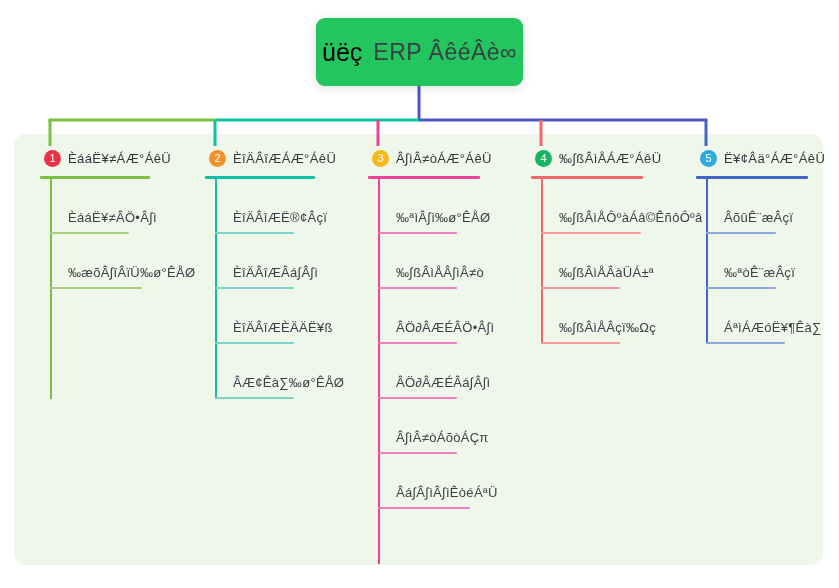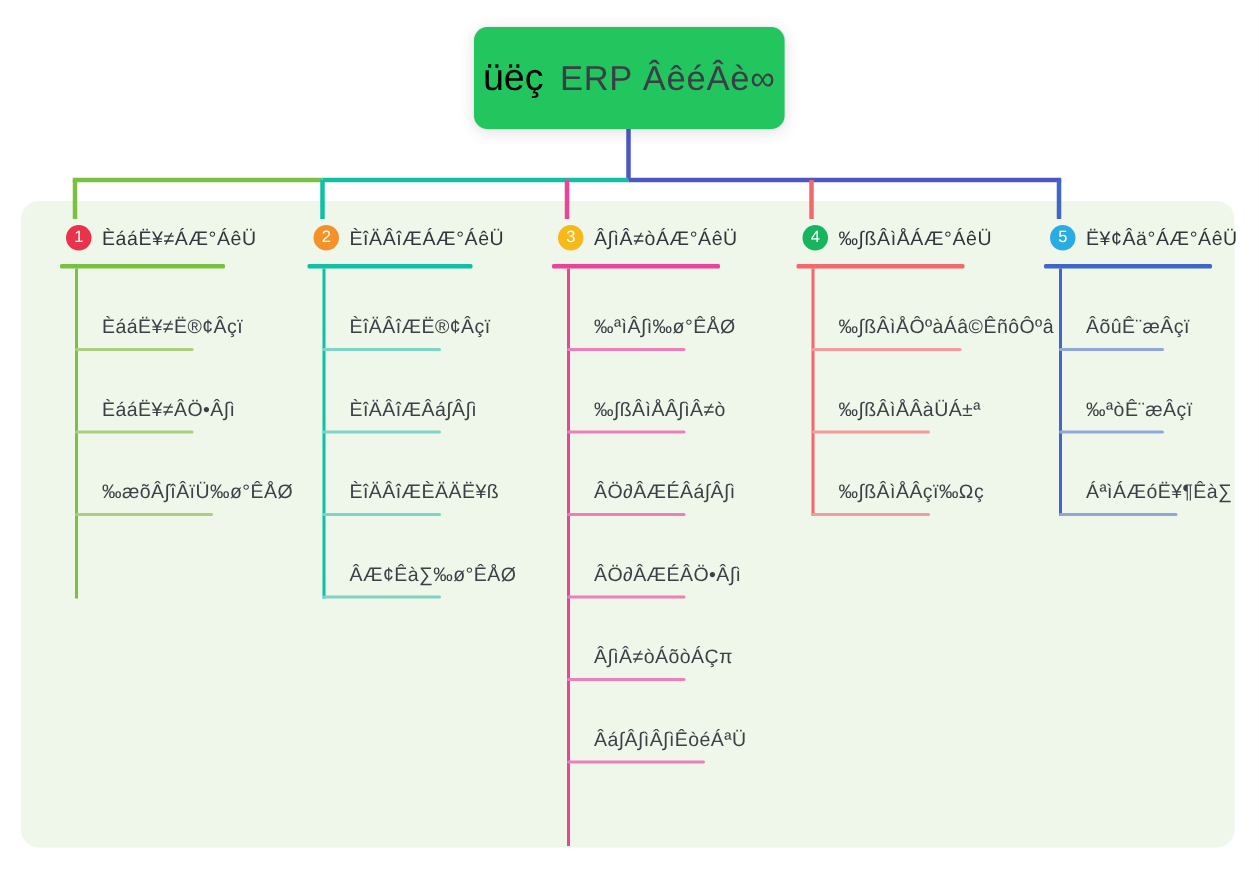--- a/index.html
+++ b/index.html
@@ -164,24 +164,20 @@
 <div id="columns-host">
     <div class="column" style="left: 40px; width: 150px;">
       <div class="col-head">
         <span class="badge" style="background: rgb(232, 51, 74);">1</span>
         <span class="col-title">ÈááË¥≠ÁÆ°ÁêÜ</span>
       </div>
       <div class="head-rule" style="width: 110px; background: rgb(122, 193, 67);"></div>
       <div class="items" style="height: 220px;">
         <div class="spine" style="height: 220px; background: rgb(122, 193, 67);"></div>
         <div class="item">
-          <span class="item-label">ÈááË¥≠Ë®¢Âçï</span>
-          <div class="item-rule" style="width: 79px; background: rgb(169, 207, 127);"></div>
-        </div>
-        <div class="item">
           <span class="item-label">ÈááË¥≠ÂÖ•Â∫ì</span>
           <div class="item-rule" style="width: 79px; background: rgb(169, 207, 127);"></div>
         </div>
         <div class="item">
           <span class="item-label">‰æõÂ∫îÂïÜ‰ø°ÊÅØ</span>
           <div class="item-rule" style="width: 92px; background: rgb(169, 207, 127);"></div>
         </div>
       </div>
     </div>
     <div class="column" style="left: 205px; width: 150px;">
@@ -220,25 +216,25 @@
         <div class="spine" style="height: 385px; background: rgb(236, 67, 153);"></div>
         <div class="item">
           <span class="item-label">‰ªìÂ∫ì‰ø°ÊÅØ</span>
           <div class="item-rule" style="width: 79px; background: rgb(239, 127, 184);"></div>
         </div>
         <div class="item">
           <span class="item-label">‰∫ßÂìÅÂ∫ìÂ≠ò</span>
           <div class="item-rule" style="width: 79px; background: rgb(239, 127, 184);"></div>
         </div>
         <div class="item">
+          <span class="item-label">ÂÖ∂ÂÆÉÂÖ•Â∫ì</span>
+          <div class="item-rule" style="width: 79px; background: rgb(239, 127, 184);"></div>
+        </div>
+        <div class="item">
           <span class="item-label">ÂÖ∂ÂÆÉÂá∫Â∫ì</span>
-          <div class="item-rule" style="width: 79px; background: rgb(239, 127, 184);"></div>
-        </div>
-        <div class="item">
-          <span class="item-label">ÂÖ∂ÂÆÉÂÖ•Â∫ì</span>
           <div class="item-rule" style="width: 79px; background: rgb(239, 127, 184);"></div>
         </div>
         <div class="item">
           <span class="item-label">Â∫ìÂ≠òÁõòÁÇπ</span>
           <div class="item-rule" style="width: 79px; background: rgb(239, 127, 184);"></div>
         </div>
         <div class="item">
           <span class="item-label">Âá∫Â∫ìÂ∫ìÊòéÁªÜ</span>
           <div class="item-rule" style="width: 92px; background: rgb(239, 127, 184);"></div>
         </div>

